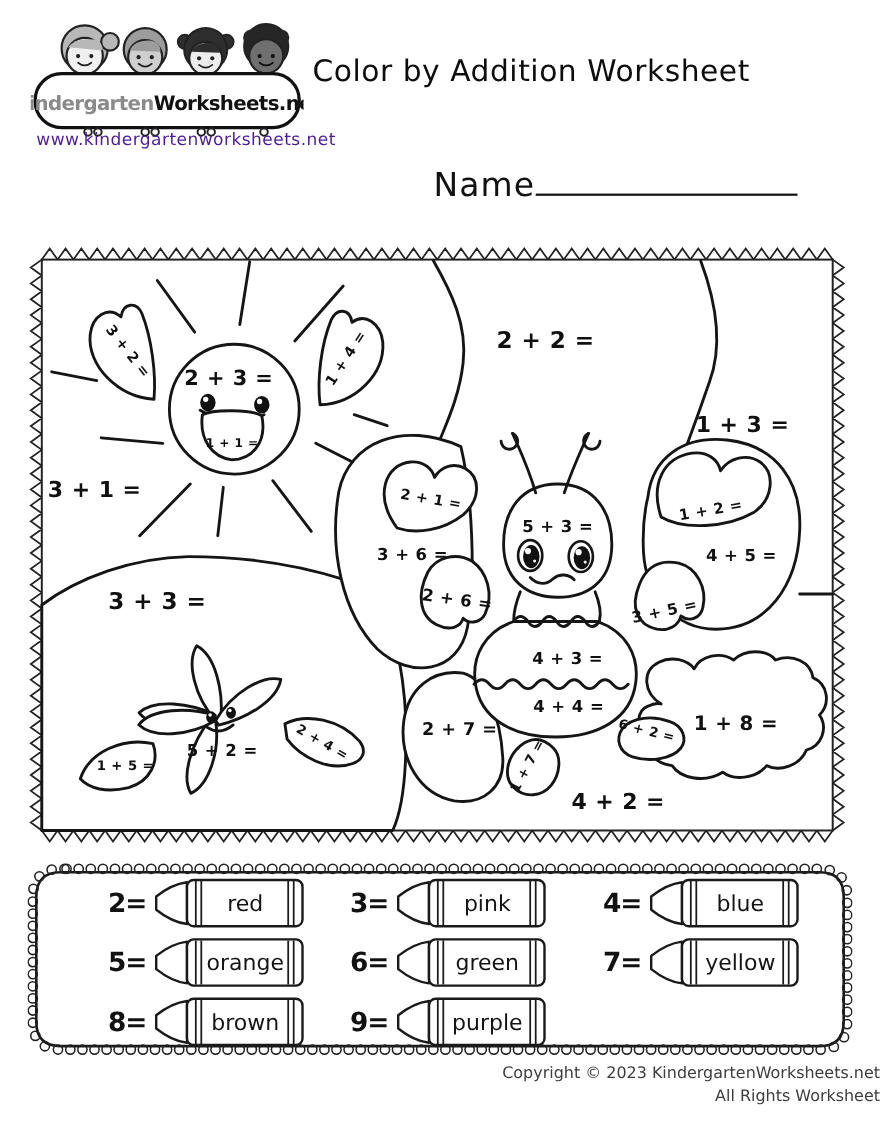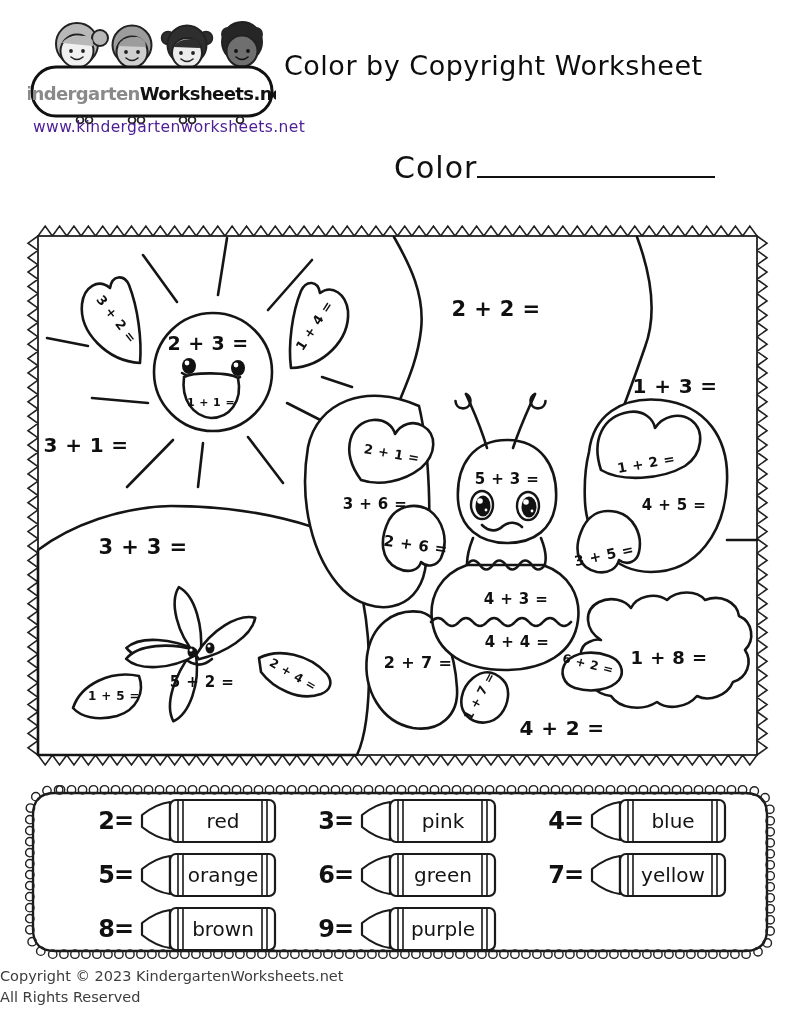--- a/index.html
+++ b/index.html
@@ -15,21 +15,21 @@
   .eq{font-family:"DejaVu Sans",sans-serif;font-weight:bold;fill:#101010;text-anchor:middle;letter-spacing:.4px;}
   .art{stroke:#151515;stroke-width:2.6;fill:none;stroke-linecap:round;stroke-linejoin:round;}
   .artf{stroke:#151515;stroke-width:2.6;fill:#ffffff;stroke-linejoin:round;}
   .thin{stroke:#222;stroke-width:1.6;fill:none;}
   
   #legend-grid{left:25px;top:784px;width:750px;height:176px;}
   .leg-item{position:absolute;display:flex;align-items:center;height:46px;}
   .leg-num{width:50px;text-align:right;font-size:24px;font-weight:bold;letter-spacing:-1px;padding-right:4px;}
   .crayon-word{font-size:20px;font-weight:500;fill:#141414;text-anchor:middle;font-family:"DejaVu Sans",sans-serif;}
   
-  #footer{left:0;top:966px;width:800px;text-align:left;font-size:14.5px;color:#3d3d3d;line-height:21px;}
+  #footer{left:0;top:966px;width:800px;text-align:right;font-size:14.5px;color:#3d3d3d;line-height:21px;}
 </style>
 </head>
 <body>
 
 <div id="page">
 
   <svg class="abs" style="left:28px;top:10px" width="248" height="118" viewBox="0 0 248 118">
 
     <g>
       <circle cx="49" cy="34" r="21" fill="#b8b8b8" stroke="#222" stroke-width="2"></circle>
@@ -80,24 +80,24 @@
         <circle cx="61" cy="110" r="3.4"></circle>
       <circle cx="104" cy="110" r="3.4"></circle>
         <circle cx="113" cy="110" r="3.4"></circle>
       <circle cx="155" cy="110" r="3.4"></circle>
         <circle cx="164" cy="110" r="3.4"></circle>
       <circle cx="212" cy="110" r="3.4"></circle>
     </g>
   </svg>
   <div class="abs" id="brand-url">www.kindergartenworksheets.net</div>
 
-  <div class="abs" id="page-title">Color by Copyright Worksheet</div>
+  <div class="abs" id="page-title">Color by Addition Worksheet</div>
 
   <div class="abs" id="name-row">
-    <span>Color</span><span class="name-line"></span>
+    <span>Name</span><span class="name-line"></span>
   </div>
 
   <svg class="abs" style="left:21px;top:210px" width="753" height="557" viewBox="0 0 753 557">
 
     <path id="sawtooth" class="thin" d="M17,26 L24.19,16 L31.380000000000003,26 M17,545 L24.19,555 L31.380000000000003,545 M31.380000000000003,26 L38.57,16 L45.760000000000005,26 M31.380000000000003,545 L38.57,555 L45.760000000000005,545 M45.760000000000005,26 L52.95,16 L60.14000000000001,26 M45.760000000000005,545 L52.95,555 L60.14000000000001,545 M60.14,26 L67.33,16 L74.52,26 M60.14,545 L67.33,555 L74.52,545 M74.52000000000001,26 L81.71000000000001,16 L88.9,26 M74.52000000000001,545 L81.71000000000001,555 L88.9,545 M88.9,26 L96.09,16 L103.28,26 M88.9,545 L96.09,555 L103.28,545 M103.28,26 L110.47,16 L117.66,26 M103.28,545 L110.47,555 L117.66,545 M117.66000000000001,26 L124.85000000000001,16 L132.04000000000002,26 M117.66000000000001,545 L124.85000000000001,555 L132.04000000000002,545 M132.04000000000002,26 L139.23000000000002,16 L146.42000000000002,26 M132.04000000000002,545 L139.23000000000002,555 L146.42000000000002,545 M146.42000000000002,26 L153.61,16 L160.8,26 M146.42000000000002,545 L153.61,555 L160.8,545 M160.8,26 L167.99,16 L175.18,26 M160.8,545 L167.99,555 L175.18,545 M175.18,26 L182.37,16 L189.56,26 M175.18,545 L182.37,555 L189.56,545 M189.56,26 L196.75,16 L203.94,26 M189.56,545 L196.75,555 L203.94,545 M203.94,26 L211.13,16 L218.32,26 M203.94,545 L211.13,555 L218.32,545 M218.32000000000002,26 L225.51000000000002,16 L232.70000000000002,26 M218.32000000000002,545 L225.51000000000002,555 L232.70000000000002,545 M232.70000000000002,26 L239.89000000000001,16 L247.08,26 M232.70000000000002,545 L239.89000000000001,555 L247.08,545 M247.08,26 L254.27,16 L261.46000000000004,26 M247.08,545 L254.27,555 L261.46000000000004,545 M261.46000000000004,26 L268.65000000000003,16 L275.84000000000003,26 M261.46000000000004,545 L268.65000000000003,555 L275.84000000000003,545 M275.84000000000003,26 L283.03000000000003,16 L290.22,26 M275.84000000000003,545 L283.03000000000003,555 L290.22,545 M290.22,26 L297.41,16 L304.6,26 M290.22,545 L297.41,555 L304.6,545 M304.6,26 L311.79,16 L318.98,26 M304.6,545 L311.79,555 L318.98,545 M318.98,26 L326.17,16 L333.36,26 M318.98,545 L326.17,555 L333.36,545 M333.36,26 L340.55,16 L347.74,26 M333.36,545 L340.55,555 L347.74,545 M347.74,26 L354.93,16 L362.12,26 M347.74,545 L354.93,555 L362.12,545 M362.12,26 L369.31,16 L376.5,26 M362.12,545 L369.31,555 L376.5,545 M376.5,26 L383.69,16 L390.88,26 M376.5,545 L383.69,555 L390.88,545 M390.88,26 L398.07,16 L405.26,26 M390.88,545 L398.07,555 L405.26,545 M405.26000000000005,26 L412.45000000000005,16 L419.64000000000004,26 M405.26000000000005,545 L412.45000000000005,555 L419.64000000000004,545 M419.64000000000004,26 L426.83000000000004,16 L434.02000000000004,26 M419.64000000000004,545 L426.83000000000004,555 L434.02000000000004,545 M434.02000000000004,26 L441.21000000000004,16 L448.40000000000003,26 M434.02000000000004,545 L441.21000000000004,555 L448.40000000000003,545 M448.40000000000003,26 L455.59000000000003,16 L462.78000000000003,26 M448.40000000000003,545 L455.59000000000003,555 L462.78000000000003,545 M462.78000000000003,26 L469.97,16 L477.16,26 M462.78000000000003,545 L469.97,555 L477.16,545 M477.16,26 L484.35,16 L491.54,26 M477.16,545 L484.35,555 L491.54,545 M491.54,26 L498.73,16 L505.92,26 M491.54,545 L498.73,555 L505.92,545 M505.92,26 L513.11,16 L520.3000000000001,26 M505.92,545 L513.11,555 L520.3000000000001,545 M520.3,26 L527.49,16 L534.68,26 M520.3,545 L527.49,555 L534.68,545 M534.6800000000001,26 L541.8700000000001,16 L549.0600000000001,26 M534.6800000000001,545 L541.8700000000001,555 L549.0600000000001,545 M549.0600000000001,26 L556.2500000000001,16 L563.44,26 M549.0600000000001,545 L556.2500000000001,555 L563.44,545 M563.44,26 L570.6300000000001,16 L577.82,26 M563.44,545 L570.6300000000001,555 L577.82,545 M577.82,26 L585.0100000000001,16 L592.2,26 M577.82,545 L585.0100000000001,555 L592.2,545 M592.2,26 L599.3900000000001,16 L606.58,26 M592.2,545 L599.3900000000001,555 L606.58,545 M606.58,26 L613.7700000000001,16 L620.96,26 M606.58,545 L613.7700000000001,555 L620.96,545 M620.96,26 L628.1500000000001,16 L635.34,26 M620.96,545 L628.1500000000001,555 L635.34,545 M635.34,26 L642.5300000000001,16 L649.72,26 M635.34,545 L642.5300000000001,555 L649.72,545 M649.72,26 L656.9100000000001,16 L664.1,26 M649.72,545 L656.9100000000001,555 L664.1,545 M664.1,26 L671.2900000000001,16 L678.48,26 M664.1,545 L671.2900000000001,555 L678.48,545 M678.48,26 L685.6700000000001,16 L692.86,26 M678.48,545 L685.6700000000001,555 L692.86,545 M692.86,26 L700.0500000000001,16 L707.24,26 M692.86,545 L700.0500000000001,555 L707.24,545 M707.24,26 L714.4300000000001,16 L721.62,26 M707.24,545 L714.4300000000001,555 L721.62,545 M721.62,26 L728.8100000000001,16 L736,26 M721.62,545 L728.8100000000001,555 L736,545 M17,26 L7,33.208333333333336 L17,40.416666666666664 M736,26 L746,33.208333333333336 L736,40.416666666666664 M17,40.416666666666664 L7,47.625 L17,54.83333333333333 M736,40.416666666666664 L746,47.625 L736,54.83333333333333 M17,54.83333333333333 L7,62.041666666666664 L17,69.25 M736,54.83333333333333 L746,62.041666666666664 L736,69.25 M17,69.25 L7,76.45833333333333 L17,83.66666666666667 M736,69.25 L746,76.45833333333333 L736,83.66666666666667 M17,83.66666666666666 L7,90.87499999999999 L17,98.08333333333333 M736,83.66666666666666 L746,90.87499999999999 L736,98.08333333333333 M17,98.08333333333333 L7,105.29166666666666 L17,112.5 M736,98.08333333333333 L746,105.29166666666666 L736,112.5 M17,112.5 L7,119.70833333333333 L17,126.91666666666667 M736,112.5 L746,119.70833333333333 L736,126.91666666666667 M17,126.91666666666666 L7,134.125 L17,141.33333333333331 M736,126.91666666666666 L746,134.125 L736,141.33333333333331 M17,141.33333333333331 L7,148.54166666666666 L17,155.74999999999997 M736,141.33333333333331 L746,148.54166666666666 L736,155.74999999999997 M17,155.75 L7,162.95833333333334 L17,170.16666666666666 M736,155.75 L746,162.95833333333334 L736,170.16666666666666 M17,170.16666666666666 L7,177.375 L17,184.58333333333331 M736,170.16666666666666 L746,177.375 L736,184.58333333333331 M17,184.58333333333331 L7,191.79166666666666 L17,198.99999999999997 M736,184.58333333333331 L746,191.79166666666666 L736,198.99999999999997 M17,199 L7,206.20833333333334 L17,213.41666666666666 M736,199 L746,206.20833333333334 L736,213.41666666666666 M17,213.41666666666666 L7,220.625 L17,227.83333333333331 M736,213.41666666666666 L746,220.625 L736,227.83333333333331 M17,227.83333333333331 L7,235.04166666666666 L17,242.24999999999997 M736,227.83333333333331 L746,235.04166666666666 L736,242.24999999999997 M17,242.25 L7,249.45833333333334 L17,256.6666666666667 M736,242.25 L746,249.45833333333334 L736,256.6666666666667 M17,256.66666666666663 L7,263.87499999999994 L17,271.0833333333333 M736,256.66666666666663 L746,263.87499999999994 L736,271.0833333333333 M17,271.0833333333333 L7,278.29166666666663 L17,285.5 M736,271.0833333333333 L746,278.29166666666663 L736,285.5 M17,285.5 L7,292.7083333333333 L17,299.9166666666667 M736,285.5 L746,292.7083333333333 L736,299.9166666666667 M17,299.91666666666663 L7,307.12499999999994 L17,314.3333333333333 M736,299.91666666666663 L746,307.12499999999994 L736,314.3333333333333 M17,314.3333333333333 L7,321.54166666666663 L17,328.75 M736,314.3333333333333 L746,321.54166666666663 L736,328.75 M17,328.75 L7,335.9583333333333 L17,343.1666666666667 M736,328.75 L746,335.9583333333333 L736,343.1666666666667 M17,343.16666666666663 L7,350.37499999999994 L17,357.5833333333333 M736,343.16666666666663 L746,350.37499999999994 L736,357.5833333333333 M17,357.5833333333333 L7,364.79166666666663 L17,372 M736,357.5833333333333 L746,364.79166666666663 L736,372 M17,372 L7,379.2083333333333 L17,386.4166666666667 M736,372 L746,379.2083333333333 L736,386.4166666666667 M17,386.41666666666663 L7,393.62499999999994 L17,400.8333333333333 M736,386.41666666666663 L746,393.62499999999994 L736,400.8333333333333 M17,400.8333333333333 L7,408.04166666666663 L17,415.25 M736,400.8333333333333 L746,408.04166666666663 L736,415.25 M17,415.25 L7,422.4583333333333 L17,429.6666666666667 M736,415.25 L746,422.4583333333333 L736,429.6666666666667 M17,429.66666666666663 L7,436.87499999999994 L17,444.0833333333333 M736,429.66666666666663 L746,436.87499999999994 L736,444.0833333333333 M17,444.0833333333333 L7,451.29166666666663 L17,458.5 M736,444.0833333333333 L746,451.29166666666663 L736,458.5 M17,458.5 L7,465.7083333333333 L17,472.9166666666667 M736,458.5 L746,465.7083333333333 L736,472.9166666666667 M17,472.91666666666663 L7,480.12499999999994 L17,487.3333333333333 M736,472.91666666666663 L746,480.12499999999994 L736,487.3333333333333 M17,487.3333333333333 L7,494.54166666666663 L17,501.75 M736,487.3333333333333 L746,494.54166666666663 L736,501.75 M17,501.75 L7,508.9583333333333 L17,516.1666666666666 M736,501.75 L746,508.9583333333333 L736,516.1666666666666 M17,516.1666666666666 L7,523.375 L17,530.5833333333333 M736,516.1666666666666 L746,523.375 L736,530.5833333333333 M17,530.5833333333333 L7,537.7916666666666 L17,544.9999999999999 M736,530.5833333333333 L746,537.7916666666666 L736,544.9999999999999 "></path>
     <rect x="17" y="26" width="719" height="519" fill="none" stroke="#222" stroke-width="1.8"></rect>
 
     <g>
       <path class="art" d="M373,27 C389,55 404,85 400,120 C396,155 382,180 375,200"></path>
       <path class="art" d="M616,27 C629,62 637,102 624,137 C612,172 597,212 586,240"></path>
@@ -458,16 +458,16 @@
           <path d="M5,17 L5,29 C15,37 25,41 33,42 L33,4 C25,5 15,9 5,17 Z" fill="#fff" stroke="#1a1a1a" stroke-width="2.2" stroke-linejoin="round"></path>
           <rect x="33" y="2" width="105" height="42" rx="6" fill="#fff" stroke="#1a1a1a" stroke-width="2.2"></rect>
           <path d="M41,3 V43 M46,3 V43 M125,3 V43 M130,3 V43" stroke="#1a1a1a" stroke-width="1.6" fill="none"></path>
           <text class="crayon-word" x="86" y="30">purple</text>
         </svg>
       </div>
     </div>
 
   <div class="abs" id="footer">
     <div>Copyright © 2023 KindergartenWorksheets.net</div>
-    <div>All Rights Reserved</div>
+    <div>All Rights Worksheet</div>
   </div>
 
 </div>
 
 </body></html>

